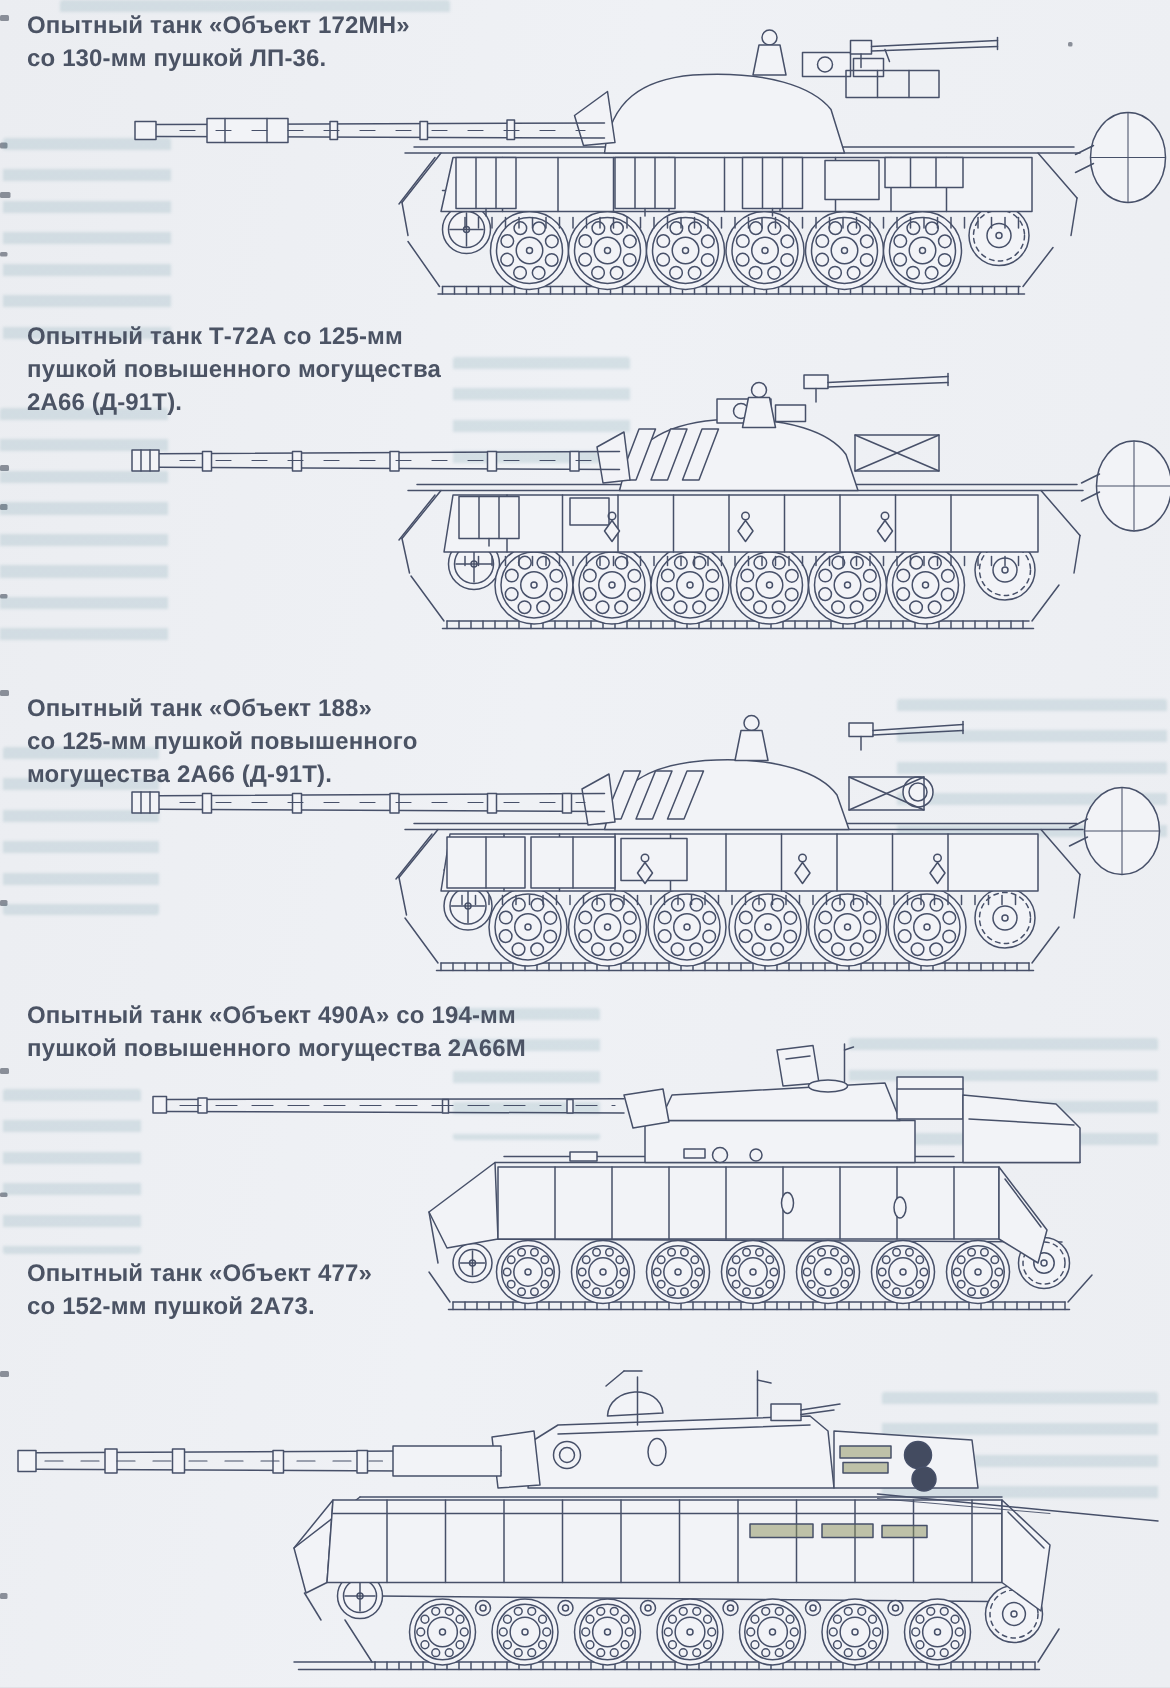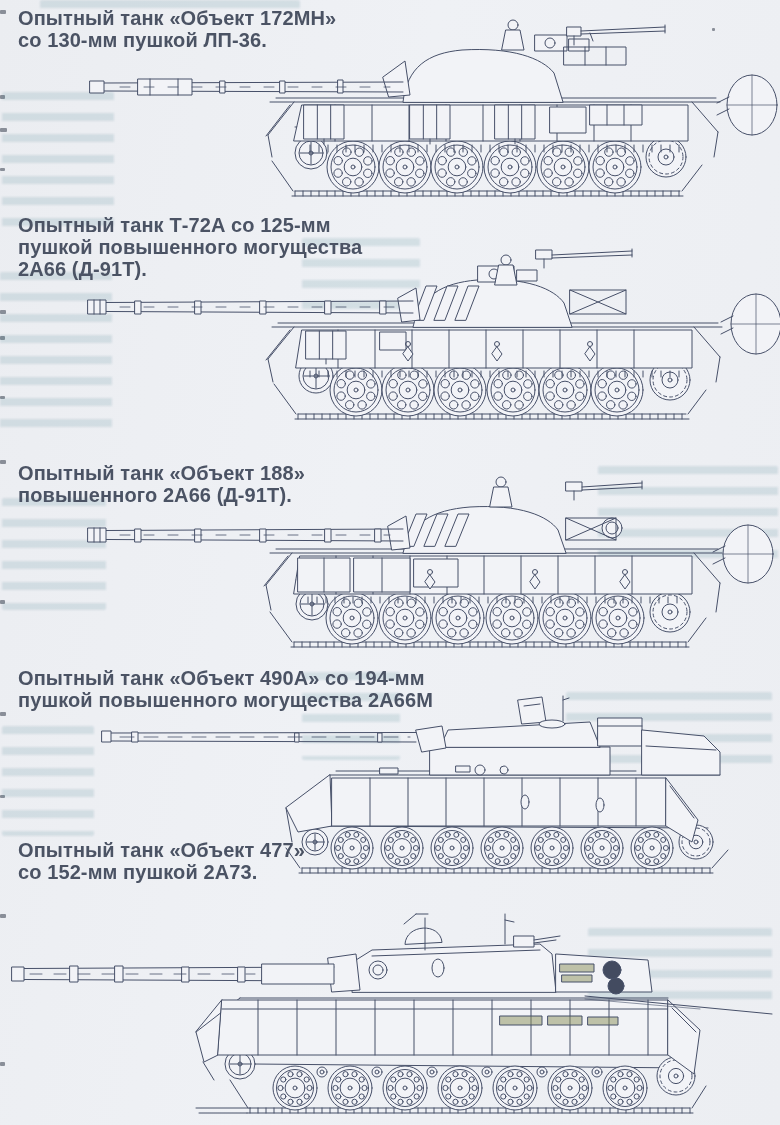--- a/index.html
+++ b/index.html
@@ -7,21 +7,21 @@
     position:relative;
     width:780px;height:1125px;
     margin:0 auto;
     background:linear-gradient(100deg,#ebedf1 0%,#eff1f5 45%,#ecEEf2 100%);
     background-color:#edeff3;
     overflow:hidden;
     font-family:"Liberation Sans",sans-serif;
   }
   .caption{
     position:absolute;left:18px;width:440px;
-    font-weight:700;font-size:20px;line-height:22px;
+    font-weight:700;font-size:16px;line-height:22px;
     color:#4b5364;letter-spacing:.1px;
   }
   .cap-line{white-space:nowrap;}
   .art{position:absolute;}
   .ghost{
     position:absolute;
     background:repeating-linear-gradient(to bottom, rgba(72,132,146,.16) 0 8px, transparent 8px 21px);
     filter:blur(1.1px);
     border-radius:2px;
   }
@@ -555,21 +555,22 @@
           <line x1="676" y1="66" x2="676" y2="126" stroke-width="0.7"></line>
           <line x1="641" y1="94" x2="653" y2="88"></line>
           <line x1="641" y1="106" x2="653" y2="100"></line>
         </g>
       </svg>
   </div>
 
   <div>
     <div class="caption" style="top:462px">
       <div class="cap-line">Опытный танк «Объект 188»</div>
-      <div class="cap-line">повышенного 2А66 (Д-91Т).</div>
+      <div class="cap-line">со 125-мм пушкой повышенного</div>
+      <div class="cap-line">могущества 2А66 (Д-91Т).</div>
     </div>
     <svg id="tank2" class="art" style="left:80px;top:462px;width:700px;height:206px" viewBox="0 0 700 206">
         <g stroke="#475069" fill="none" stroke-width="1" stroke-linejoin="round" stroke-linecap="round">
           <line x1="216" y1="118" x2="600" y2="122"></line>
           <line x1="214" y1="180" x2="606" y2="180"></line>
           <line x1="211" y1="185" x2="609" y2="185"></line>
           <line x1="214" y1="180" x2="214" y2="185"></line>
           <line x1="222" y1="180" x2="222" y2="185"></line>
           <line x1="230" y1="180" x2="230" y2="185"></line>
           <line x1="238" y1="180" x2="238" y2="185"></line>

